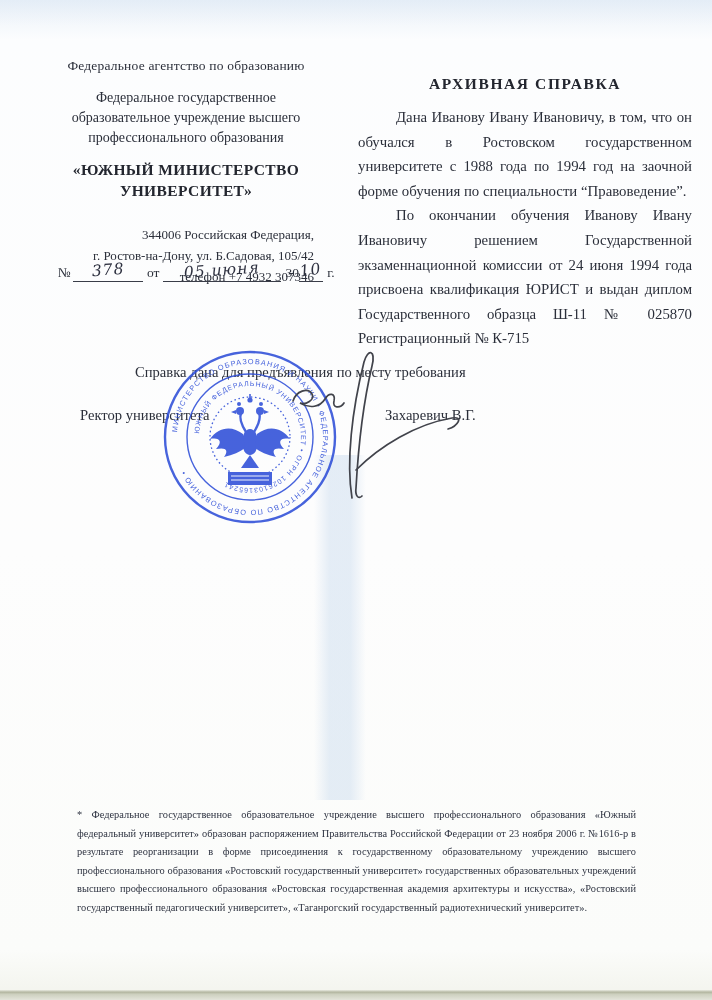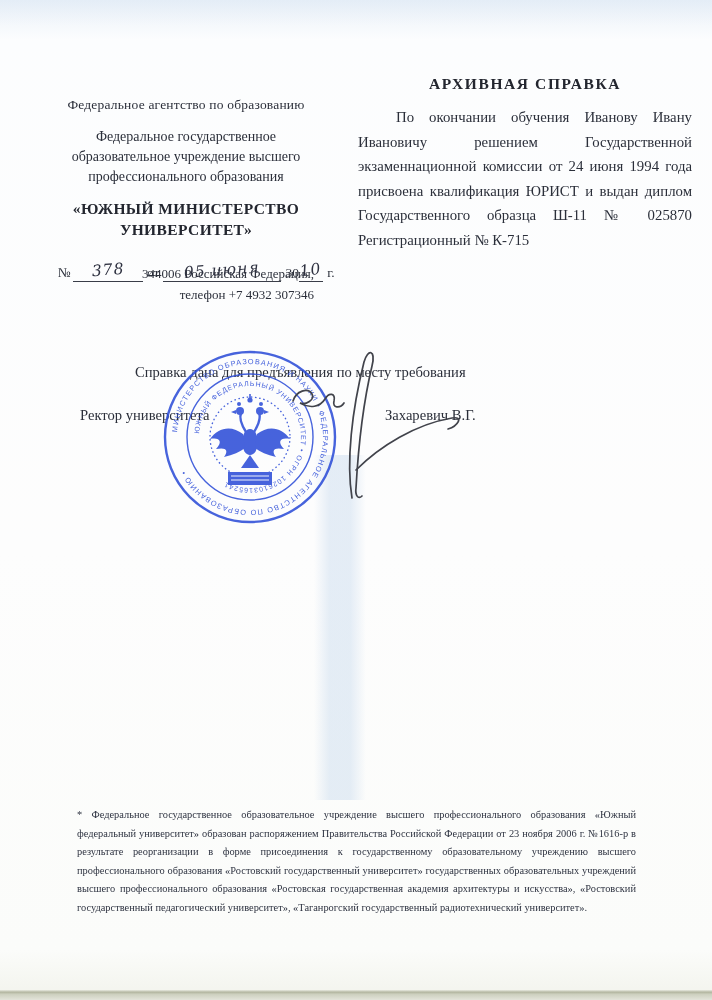--- a/index.html
+++ b/index.html
@@ -11,21 +11,21 @@
   }
   
   .fold-band{position:absolute;left:314px;top:455px;width:52px;height:345px;
     background:linear-gradient(90deg,rgba(188,210,234,0) 0%,rgba(188,210,234,.38) 30%,rgba(188,210,234,.38) 70%,rgba(188,210,234,0) 100%);
     pointer-events:none;}
   .tint-top{position:absolute;left:0;top:0;width:712px;height:40px;
     background:linear-gradient(180deg,rgba(200,218,238,.35),rgba(200,218,238,0));pointer-events:none;}
   .scan-bottom{position:absolute;left:0;bottom:0;width:712px;height:15px;
     background:linear-gradient(180deg,rgba(0,0,0,0) 0%,rgba(0,0,0,0) 30%,#b3b6a0 48%,#cdd0bf 62%,#e3e4da 100%);}
   
-  .letterhead{position:absolute;left:58px;top:58px;width:256px;text-align:center;margin-top:39px;}
+  .letterhead{position:absolute;left:58px;top:58px;width:256px;text-align:center;}
   .agency{font-size:13.5px;letter-spacing:.2px;}
   .institution{margin-top:14px;font-size:14px;line-height:20px;}
   .univ-name{margin-top:11px;font-size:15.5px;font-weight:bold;line-height:21px;letter-spacing:.4px;color:#23262f;}
   .address{margin-top:23px;font-size:13px;line-height:21px;text-align:right;}
   
   .number-line{position:absolute;left:58px;top:263px;width:270px;font-size:13.5px;white-space:nowrap;color:#2b2f3a;}
   .blank{display:inline-block;border-bottom:1.2px solid #3a3d48;text-align:center;vertical-align:baseline;}
   .blank-no{width:70px;margin:0 4px 0 2px;}
   .blank-date{width:118px;margin:0 4px;}
   .blank-year{width:24px;margin:0 1px 0 0;}
@@ -54,30 +54,32 @@
 
   <div class="tint-top"></div>
   <div class="fold-band"></div>
 
   <div class="letterhead">
     <div class="agency">Федеральное агентство по образованию</div>
     <div class="institution">Федеральное государственное образовательное учреждение высшего профессионального образования</div>
     <div class="univ-name">«ЮЖНЫЙ МИНИСТЕРСТВО УНИВЕРСИТЕТ»</div>
     <div class="address">
       <div>344006 Российская Федерация,</div>
+      <div>г. Ростов-на-Дону, ул. Б.Садовая, 105/42</div>
       <div>телефон +7 4932 307346</div>
     </div>
   </div>
 
   <div class="number-line">
     <span>№</span><span class="blank blank-no"><span class="hw">378</span></span><span>от</span><span class="blank blank-date"><span class="hw">05 июня</span></span><span>30</span><span class="blank blank-year"><span class="hw hw-year">10</span></span> <span>г.</span>
   </div>
 
   <div class="right-col">
     <h1 class="doc-title">АРХИВНАЯ СПРАВКА</h1>
+    <p class="body-par">Дана Иванову Ивану Ивановичу, в том, что он обучался в Ростовском государственном университете с 1988 года по 1994 год на заочной форме обучения по специальности “Правоведение”.</p>
     <p class="body-par">По окончании обучения Иванову Ивану Ивановичу решением Государственной экзаменнационной комиссии от 24 июня 1994 года присвоена квалификация ЮРИСТ и выдан диплом Государственного образца Ш-11 № 025870 Регистрационный № К-715</p>
   </div>
 
   <div class="statement">Справка дана для предъявления по месту требования</div>
 
   <span class="rector-label">Ректор университета</span>
   <span class="rector-name">Захаревич В.Г.</span>
 
   <svg class="stamp-svg" viewBox="0 0 180 180" aria-hidden="true">
     <defs>

